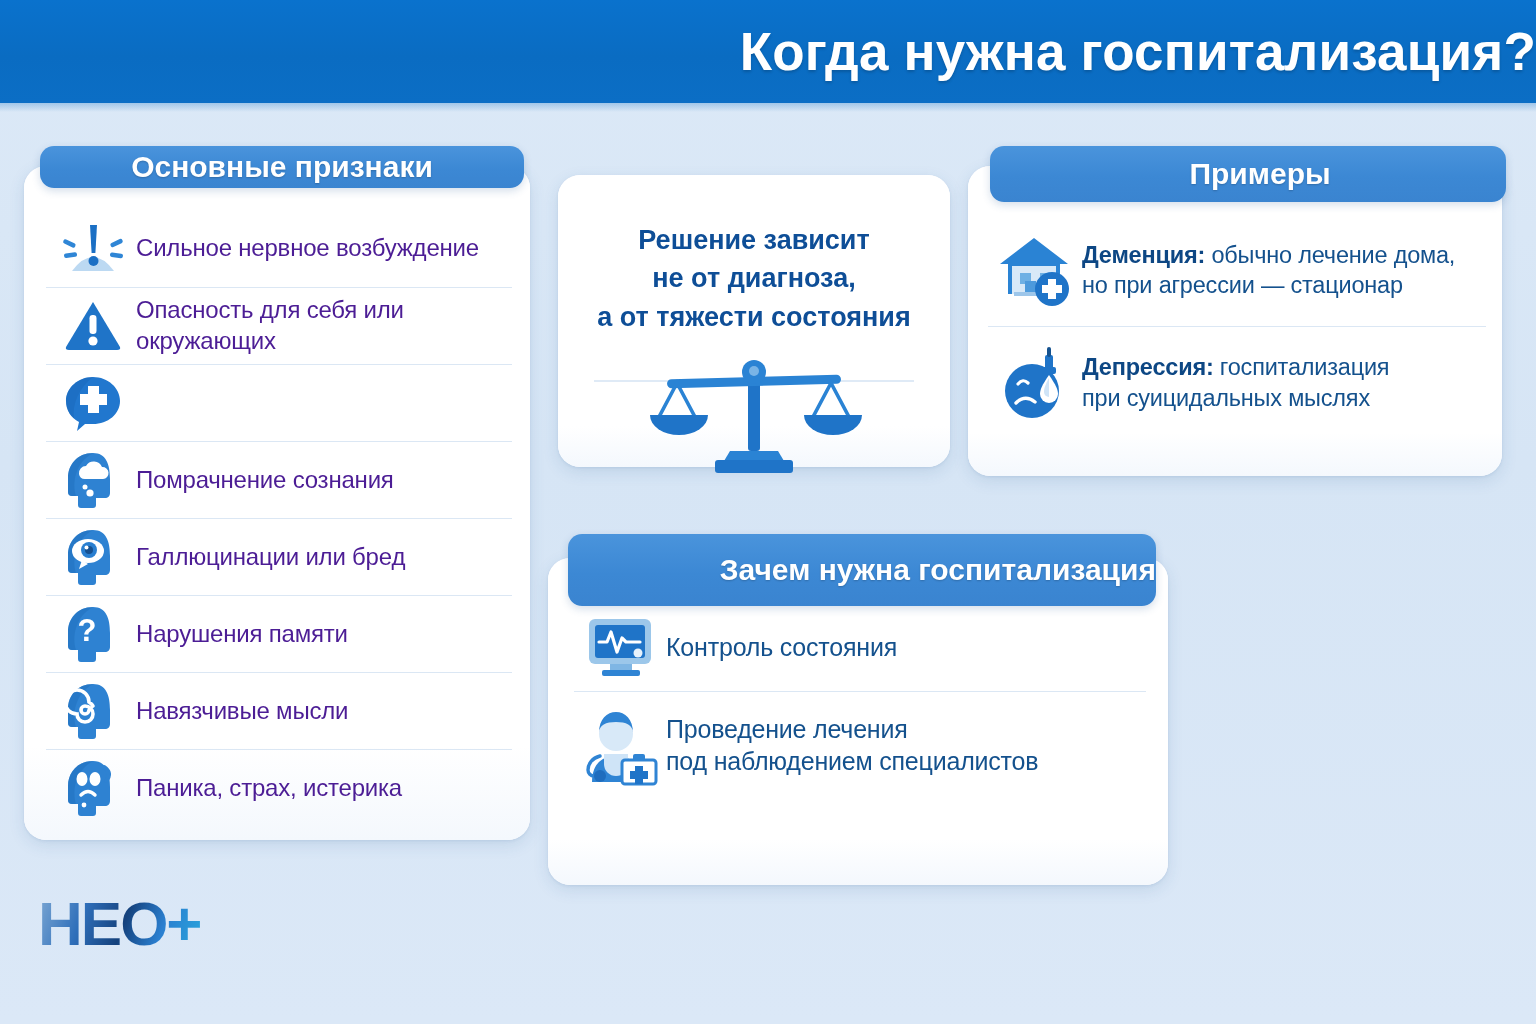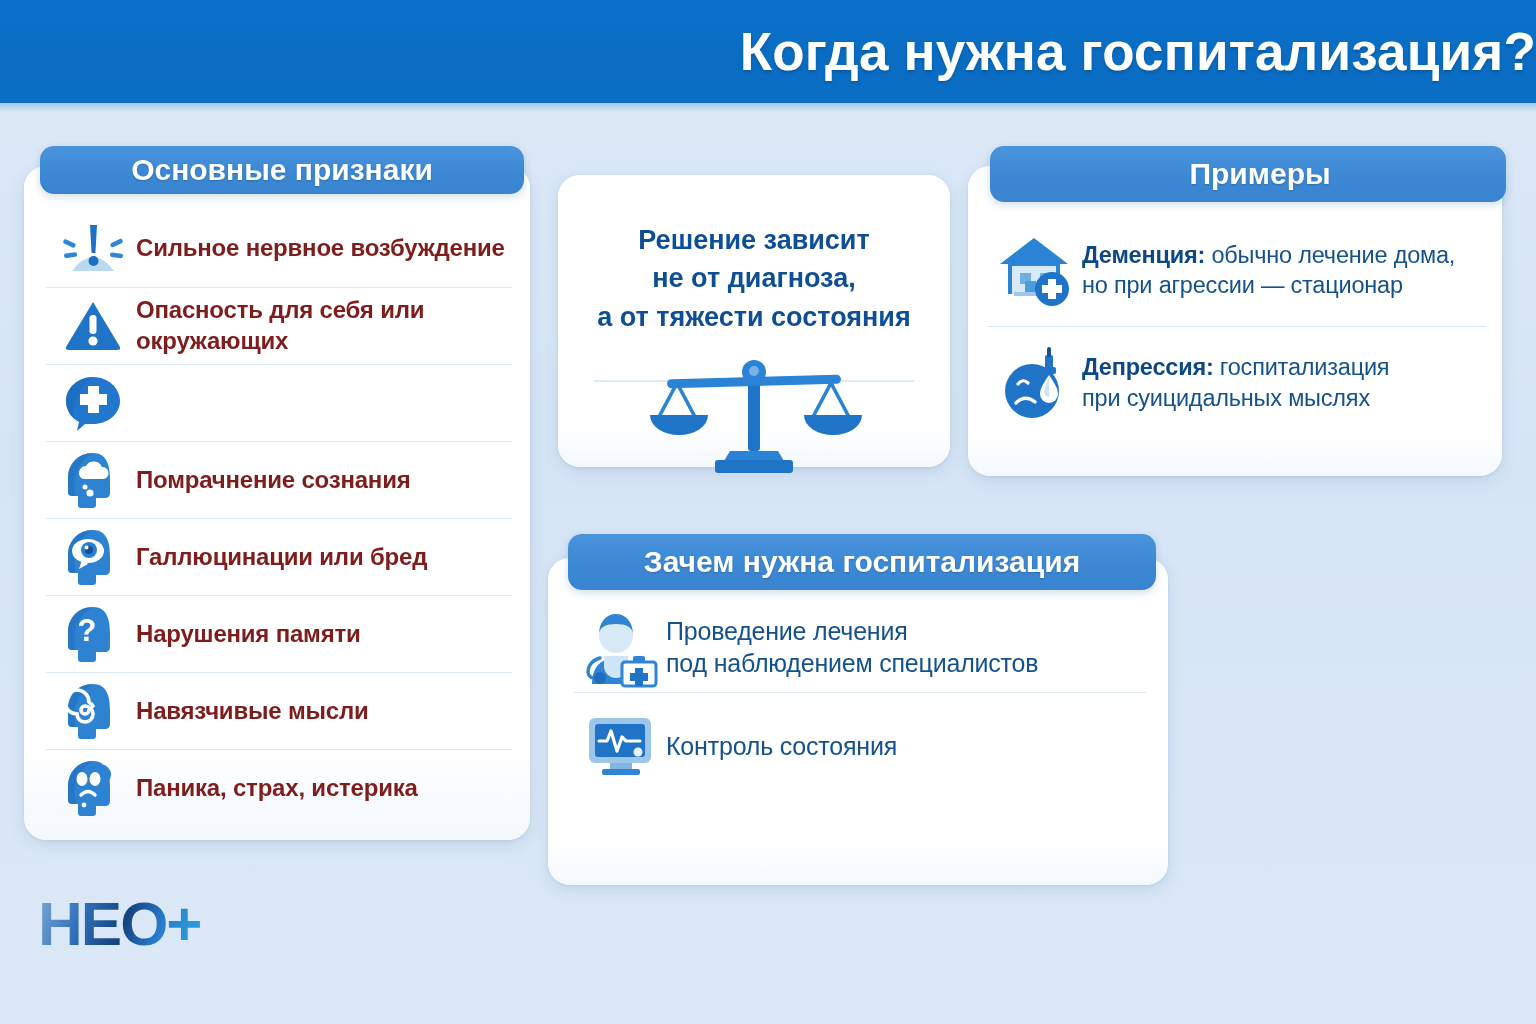--- a/index.html
+++ b/index.html
@@ -53,28 +53,28 @@
   .rows{position:absolute;left:0;right:0;}
   .row{
     display:flex;align-items:center;
     box-sizing:border-box;
   }
   .row + .row{border-top:1.5px solid #dbe7f4;}
   .row-icon{
     flex:0 0 auto;display:flex;align-items:center;justify-content:center;
   }
   .row-text{
-    color:#7f1d1d;font-size:24.5px;font-weight:bold;letter-spacing:-.2px;
+    color:#4c1d95;font-size:24.5px;font-weight:normal;letter-spacing:-.2px;
     font-family:"Liberation Sans", sans-serif;
     line-height:1.28;
   }
 
   
   #panel-signs{left:24px;top:166px;width:506px;height:674px;}
-  #panel-signs .panel-head{left:16px;top:-20px;width:484px;height:48px;}
+  #panel-signs .panel-head{left:16px;top:-20px;width:484px;height:42px;}
   #panel-signs .rows{top:44px;left:22px;right:18px;}
   #panel-signs .row{height:77px;padding-left:4px;}
   #panel-signs .row-icon{width:86px;}
   #panel-signs .row-text{font-size:24px;}
 
   
   #card-principle{left:558px;top:175px;width:392px;height:292px;}
   .principle-text{
     position:absolute;left:24px;right:24px;top:46px;
     text-align:center;color:#0e4e97;font-weight:bold;font-size:27px;
@@ -92,21 +92,21 @@
   #panel-examples{left:968px;top:166px;width:534px;height:310px;}
   #panel-examples .panel-head{left:22px;top:-20px;width:492px;height:56px;padding-left:24px;}
   #panel-examples .rows{top:48px;left:20px;right:16px;}
   #panel-examples .row{min-height:112px;padding:6px 0 6px 2px;align-items:center;}
   #panel-examples .row-icon{width:92px;}
   #panel-examples .row-text{font-size:23.5px;font-weight:500;color:#14518d;}
   #panel-examples .row-text b{font-weight:bold;color:#0d4784;}
 
   
   #panel-why{left:548px;top:558px;width:620px;height:327px;}
-  #panel-why .panel-head{left:20px;top:-24px;width:588px;height:56px;}
+  #panel-why .panel-head{left:20px;top:-24px;width:588px;height:72px;justify-content:flex-end;}
   #panel-why .rows{top:44px;left:26px;right:22px;}
   #panel-why .row{min-height:89px;padding:4px 0 4px 2px;}
   #panel-why .row-icon{width:90px;}
   #panel-why .row-text{font-size:25px;font-weight:500;color:#14518d;}
   #panel-why .row:last-child{min-height:106px;}
 
   
   .logo{
     position:absolute;left:38px;top:893px;
     font-size:62px;font-weight:bold;letter-spacing:-2px;
@@ -311,48 +311,48 @@
 <div class="card" id="panel-why">
   <div class="card-inner-tint"></div>
   <div class="panel-head">
     <span>Зачем нужна госпитализация</span>
   </div>
   <div class="rows">
 
 
     <div class="row">
       <div class="row-icon">
+        <svg width="70" height="64" viewBox="0 0 70 64">
+          <rect x="3" y="4" width="62" height="45" rx="6" fill="#9cc7ea"></rect>
+          <rect x="9" y="10" width="50" height="33" rx="3" fill="#1f74c8"></rect>
+          <path d="M13 27 h8 l4 -10 l6 20 l5 -14 l4 4 h14" fill="none" stroke="#fff" stroke-width="3.2" stroke-linejoin="round" stroke-linecap="round"></path>
+          <circle cx="52" cy="38" r="4.5" fill="#e8f2fb"></circle>
+          <rect x="24" y="49" width="22" height="7" fill="#7fb6e4"></rect>
+          <rect x="16" y="55" width="38" height="6" rx="2" fill="#2f84d4"></rect>
+        </svg>
+      </div>
+      <div class="row-text">Контроль состояния</div>
+    </div>
+
+    <div class="row">
+      <div class="row-icon">
         <svg width="82" height="82" viewBox="0 0 82 82">
           <path d="M12 78 c0 -18 10 -26 24 -26 c14 0 24 8 24 26 Z" fill="#2f84d4"></path>
           <path d="M24 50 h24 v10 a12 12 0 0 1 -24 0 Z" fill="#cfe4f7"></path>
           <circle cx="36" cy="30" r="17" fill="#d8e9f8"></circle>
           <path d="M19 29 c0 -14 8 -21 17 -21 c9 0 17 7 17 21 c0 -8 -7 -11 -17 -11 c-10 0 -17 3 -17 11 Z" fill="#2f84d4"></path>
           <path d="M20 52 c-8 2 -12 8 -12 14 a6 6 0 0 0 12 0" fill="none" stroke="#2f84d4" stroke-width="3.4" stroke-linecap="round"></path>
           <circle cx="20" cy="72" r="6" fill="#1f6dbe"></circle>
           <rect x="42" y="56" width="34" height="24" rx="3" fill="#fff" stroke="#2f84d4" stroke-width="3"></rect>
           <rect x="53" y="50" width="12" height="7" rx="2" fill="#2f84d4"></rect>
           <path d="M55 62 h8 v5 h5 v8 h-5 v5 h-8 v-5 h-5 v-8 h5 Z" fill="#1f74c8"></path>
         </svg>
       </div>
       <div class="row-text">
         <div>Проведение лечения</div>
         <div>под наблюдением специалистов</div>
       </div>
     </div>
 
-    <div class="row">
-      <div class="row-icon">
-        <svg width="70" height="64" viewBox="0 0 70 64">
-          <rect x="3" y="4" width="62" height="45" rx="6" fill="#9cc7ea"></rect>
-          <rect x="9" y="10" width="50" height="33" rx="3" fill="#1f74c8"></rect>
-          <path d="M13 27 h8 l4 -10 l6 20 l5 -14 l4 4 h14" fill="none" stroke="#fff" stroke-width="3.2" stroke-linejoin="round" stroke-linecap="round"></path>
-          <circle cx="52" cy="38" r="4.5" fill="#e8f2fb"></circle>
-          <rect x="24" y="49" width="22" height="7" fill="#7fb6e4"></rect>
-          <rect x="16" y="55" width="38" height="6" rx="2" fill="#2f84d4"></rect>
-        </svg>
-      </div>
-      <div class="row-text">Контроль состояния</div>
-    </div>
-
   </div>
 </div>
 
 <div class="logo">НЕО+</div>
 
 </body></html>

